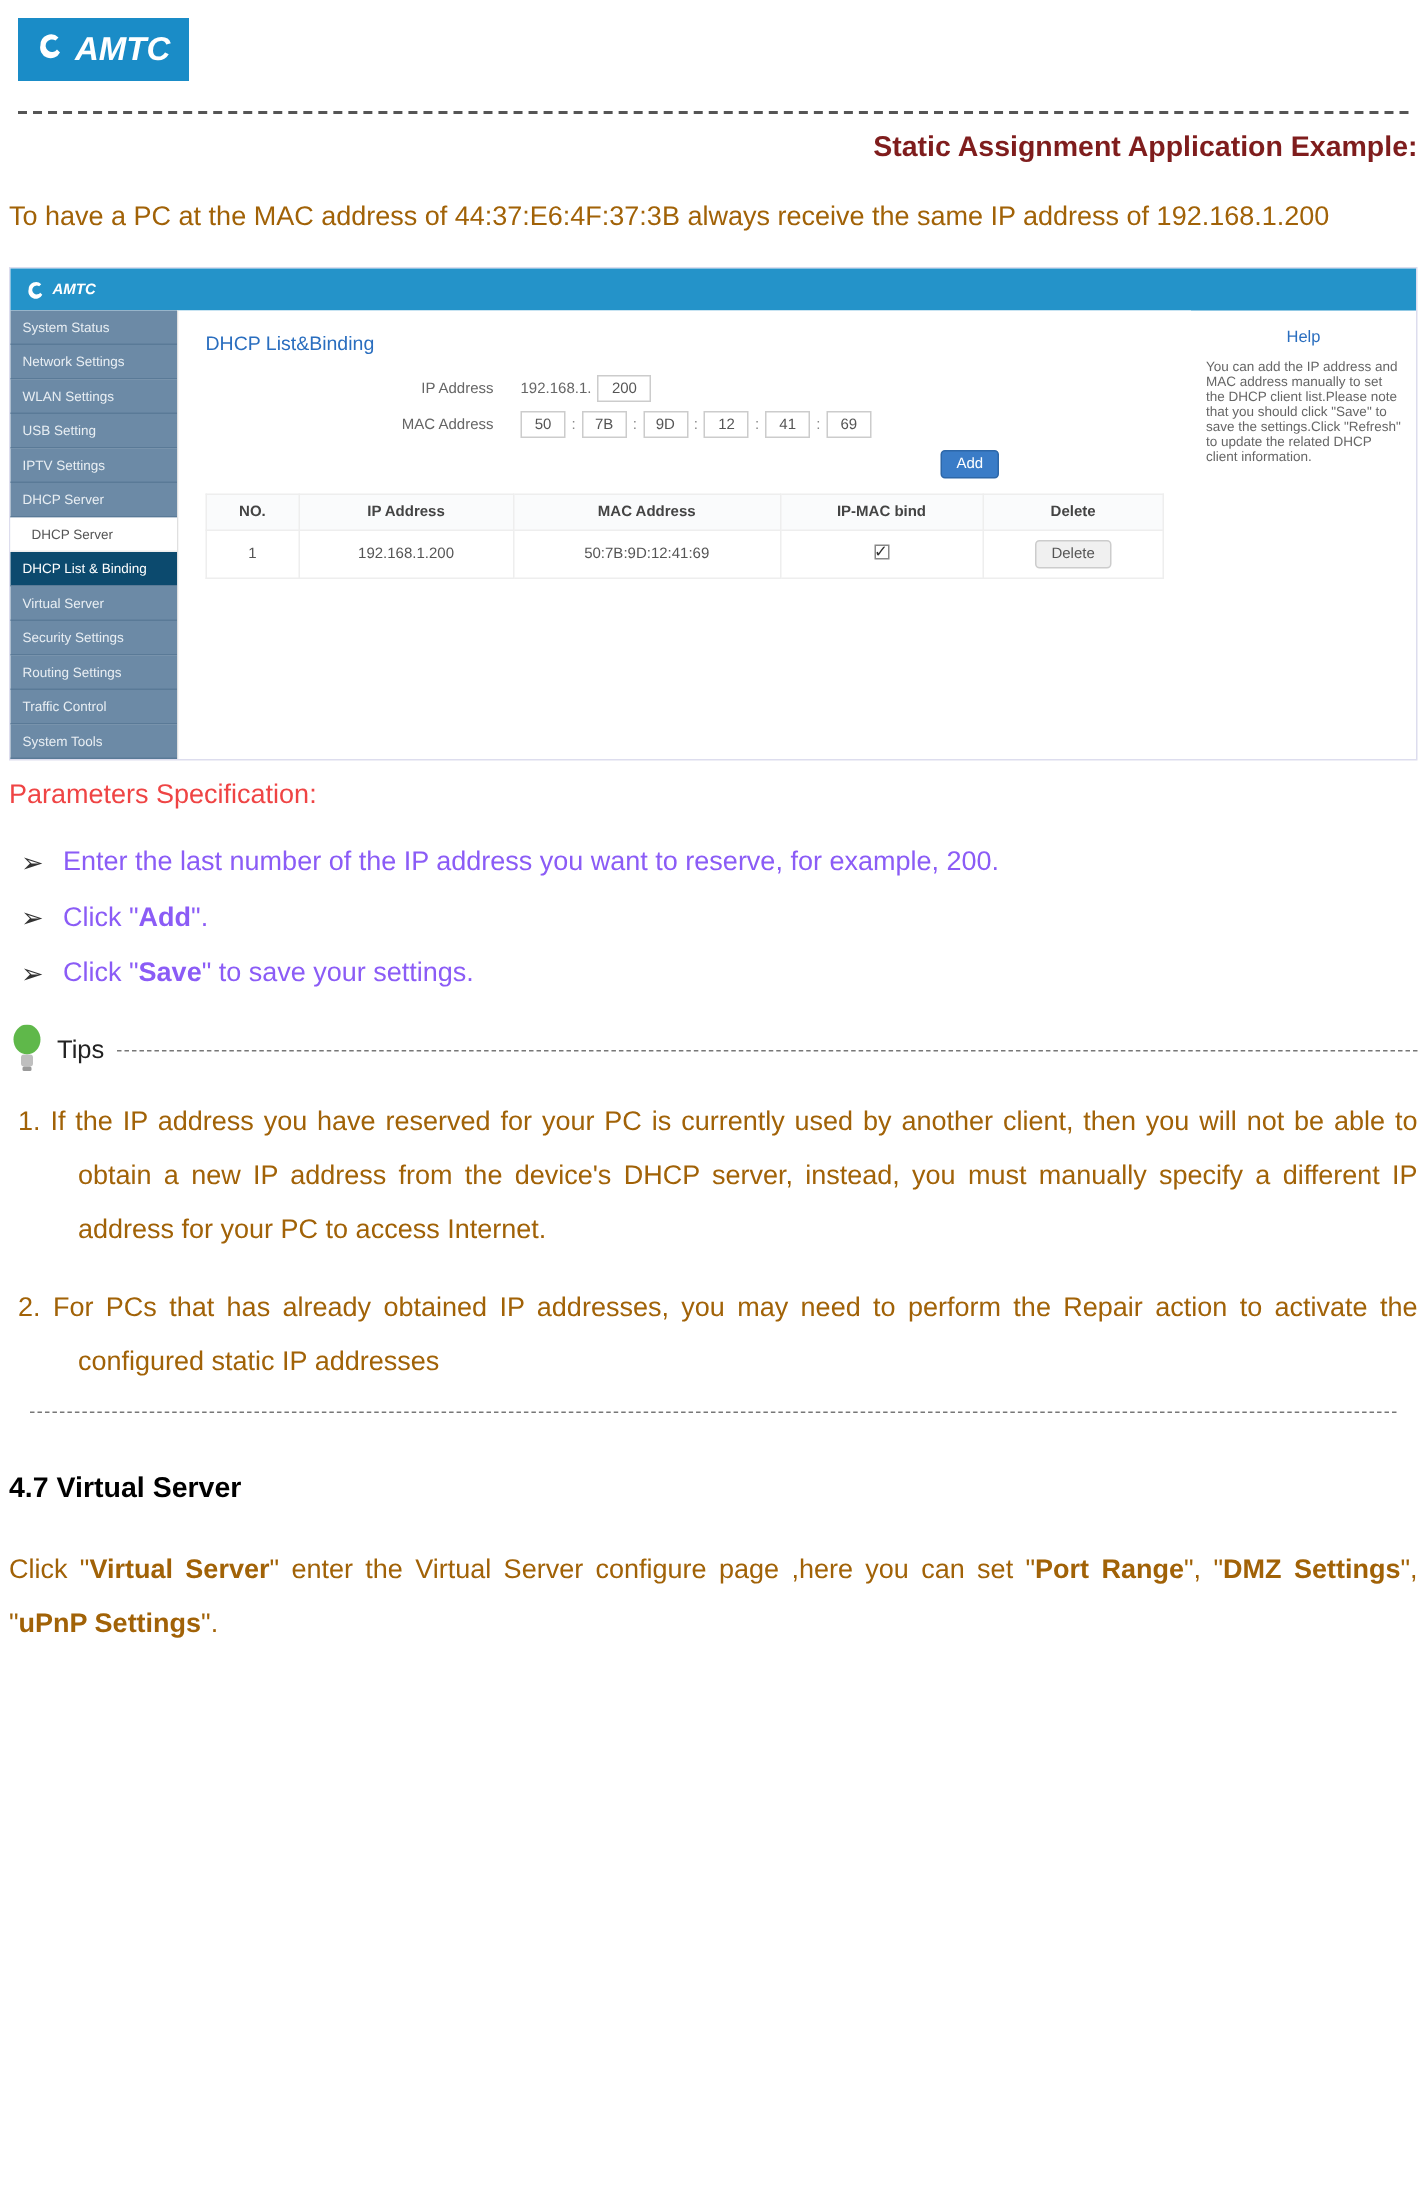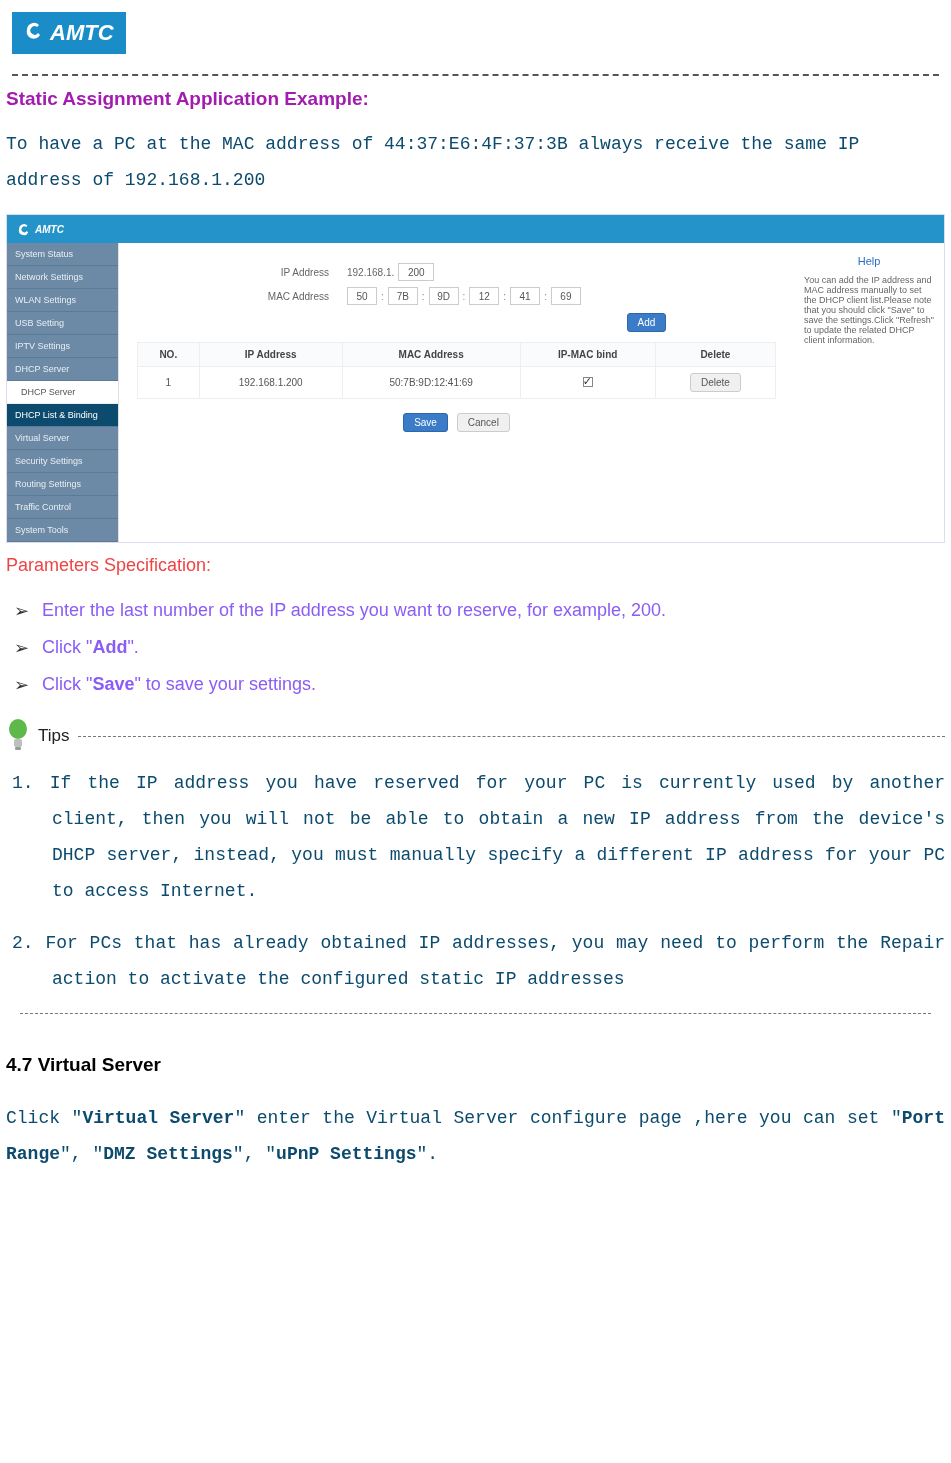--- a/index.html
+++ b/index.html
@@ -3,25 +3,25 @@
   <meta charset="utf-8">
   <style>
     * { margin: 0; padding: 0; box-sizing: border-box; }
     body { font-family: Arial, sans-serif; background: #fff; width: 951px; }
     
     .page-logo { background: #1a8cc7; color: #fff; padding: 8px 12px; display: inline-flex; align-items: center; font-size: 22px; font-weight: bold; font-style: italic; margin: 12px; }
     .page-logo .icon { margin-right: 6px; }
     
     .wavy-divider { border: none; border-top: 2px dashed #555; margin: 8px 12px; }
     
-    .section-title-blue { color: #a21caf; font-size: 19px; font-weight: bold; margin: 12px 6px 16px 6px; }
+    .section-title-blue { color: #7f1d1d; font-size: 19px; font-weight: bold; margin: 12px 6px 16px 6px; text-align: right; }
     .section-title-orange { color: #ef4444; font-size: 18px; font-weight: normal; margin: 12px 6px 16px 6px; }
     .section-title-black { color: #000; font-size: 19px; font-weight: bold; margin: 40px 6px 24px 6px; }
     
-    .body-text { font-size: 18px; color: #0c4a6e; margin: 8px 6px 16px 6px; line-height: 2; font-family: Liberation Mono, monospace; }
+    .body-text { font-size: 18px; color: #a16207; margin: 8px 6px 16px 6px; line-height: 2; }
     .body-text-justify { text-align: justify; }
     
     .bullet-list { list-style: none; margin: 6px; }
     .bullet-list li { padding: 8px 0 8px 36px; position: relative; font-size: 18px; color: #8b5cf6; }
     .bullet-list li::before { content: "➢"; position: absolute; left: 8px; color: #333; }
     
     .tips-row { display: flex; align-items: center; margin: 16px 6px 12px 6px; }
     .bulb-icon { width: 24px; height: 34px; margin-right: 8px; }
     .tips-label { font-size: 17px; color: #222; margin-right: 8px; }
     .tips-dashes { flex: 1; border-top: 1px dashed #777; }
@@ -100,20 +100,21 @@
         <div class="sb-item sub">DHCP Server</div>
         <div class="sb-item active">DHCP List &amp; Binding</div>
         <div class="sb-item">Virtual Server</div>
         <div class="sb-item">Security Settings</div>
         <div class="sb-item">Routing Settings</div>
         <div class="sb-item">Traffic Control</div>
         <div class="sb-item">System Tools</div>
         <div class="sb-pad"></div>
       </div>
     <div class="app-main">
+      <h3>DHCP List&amp;Binding</h3>
 
       <div class="form-row">
         <div class="form-label">IP Address</div>
         <span class="form-static">192.168.1.</span>
         <span class="input-box" style="width:36px;margin-left:4px">200</span>
       </div>
 
       <div class="form-row">
         <div class="form-label">MAC Address</div>
         <span id="macrow"><span class="input-box">50</span><span class="colon">:</span><span class="input-box">7B</span><span class="colon">:</span><span class="input-box">9D</span><span class="colon">:</span><span class="input-box">12</span><span class="colon">:</span><span class="input-box">41</span><span class="colon">:</span><span class="input-box">69</span></span>
@@ -139,24 +140,20 @@
               <td>192.168.1.200</td>
               <td>50:7B:9D:12:41:69</td>
               <td><span class="chk checked"></span></td>
               <td><span class="btn btn-default">Delete</span></td>
             </tr>
           </tbody>
       </table>
 
 
 
-      <div class="btn-row-center">
-        <span class="btn btn-primary">Save</span>
-        <span class="btn btn-default" style="margin-left:6px">Cancel</span>
-      </div>
     </div>
     <div class="app-help">
       <h4>Help</h4>
       <div>You can add the IP address and MAC address manually to set the DHCP client list.Please note that you should click "Save" to save the settings.Click "Refresh" to update the related DHCP client information.</div>
     </div>
   </div>
 </div>
 
 <div class="section-title-orange">Parameters Specification:</div>
 

